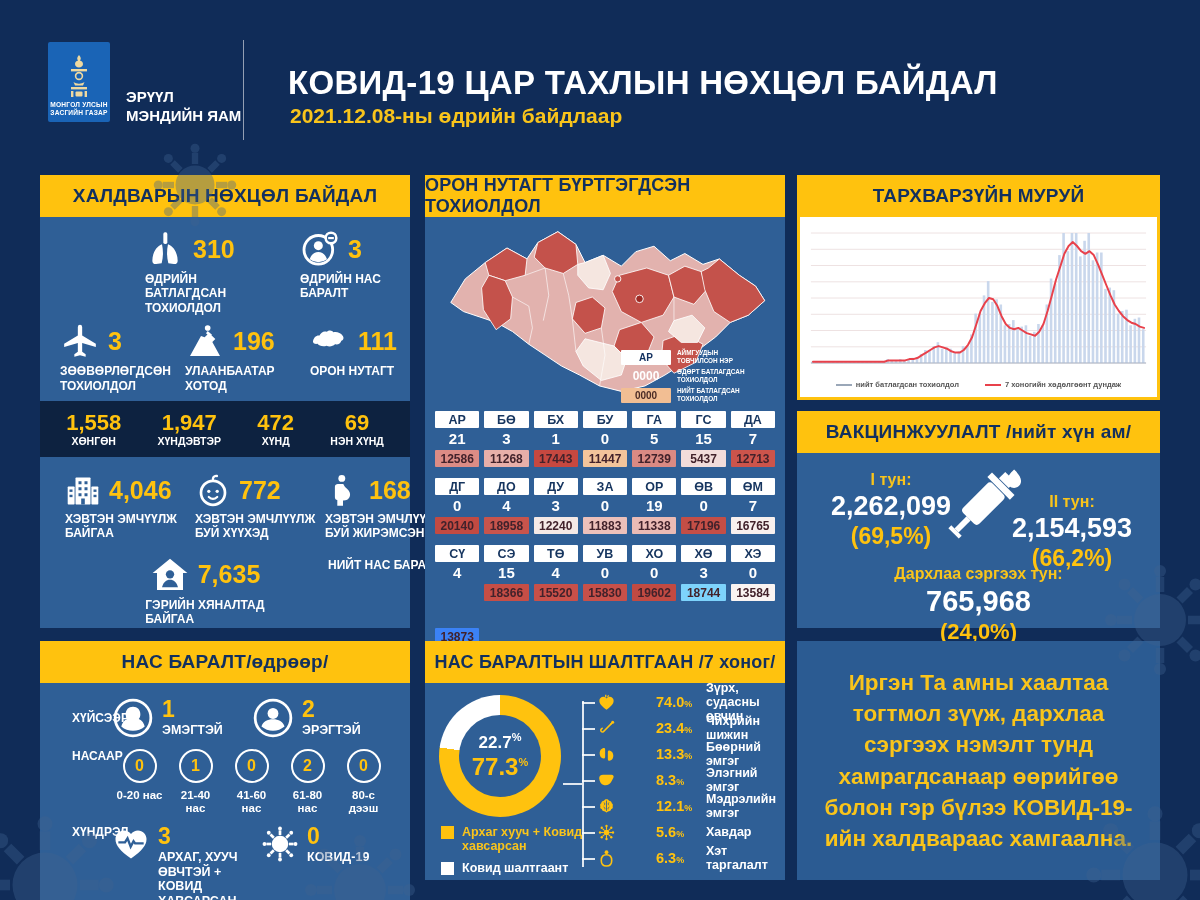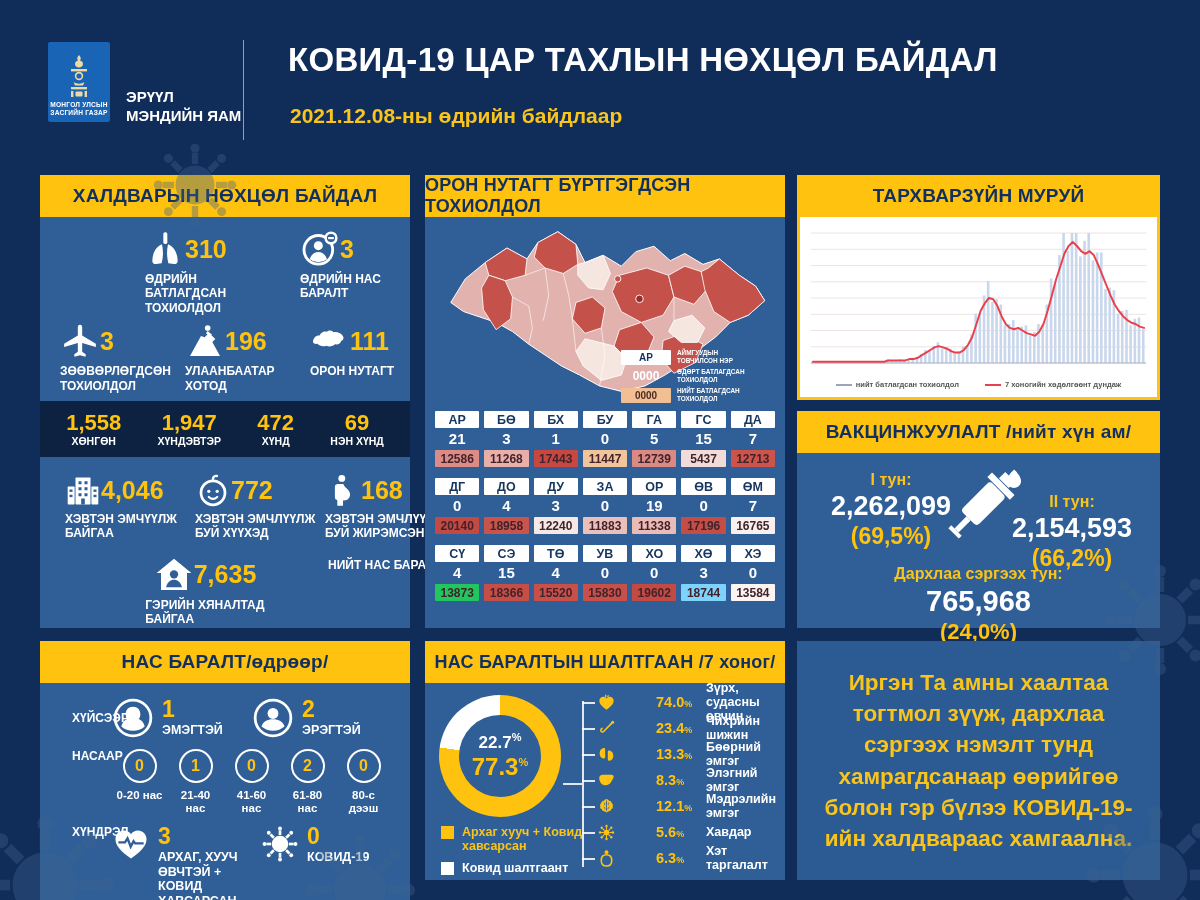--- a/index.html
+++ b/index.html
@@ -11,39 +11,39 @@
   .decor { position:absolute; color:#3F628F; opacity:.38; pointer-events:none; }
   .decor svg { width:100%; height:100%; }
 
   
   .logo-box { position:absolute; left:48px; top:42px; width:62px; height:80px; background:#1A64B6; border-radius:2px;
     display:flex; flex-direction:column; align-items:center; justify-content:flex-end; padding-bottom:5px; }
   .logo-emblem { width:20px; height:42px; margin-bottom:4px; }
   .logo-text { color:#FFFFFF; font-weight:bold; font-size:6.6px; text-align:center; line-height:1.25; letter-spacing:.2px; }
   .ministry { position:absolute; left:126px; top:88px; color:#FFFFFF; font-weight:bold; font-size:15px; line-height:1.25; }
   .hdr-divider { position:absolute; left:243px; top:40px; width:1px; height:100px; background:rgba(255,255,255,.55); }
-  .main-title { position:absolute; left:288px; top:41px; color:#FFFFFF; font-weight:bold; font-size:33px; letter-spacing:.3px; }
+  .main-title { position:absolute; left:288px; top:64px; color:#FFFFFF; font-weight:bold; font-size:33px; letter-spacing:.3px; }
   .sub-title { position:absolute; left:290px; top:104px; color:#F9C41B; font-weight:bold; font-size:21px; }
 
   
   .panel { position:absolute; display:flex; flex-direction:column; }
   .panel-head { height:42px; background:#FFC20E; color:#12305F; font-weight:bold; font-size:19px;
     display:flex; align-items:center; justify-content:center; letter-spacing:.2px; flex:none; }
   .panel-body { flex:1; background:#2F5F96; position:relative; }
 
   .col-left  { left:40px;  width:370px; }
   .col-mid   { left:425px; width:360px; }
   .col-right { left:797px; width:363px; }
   .row-top    { top:175px; height:453px; }
   .row-bottom { top:641px; height:239px; }
 
   
   .stat-row { display:flex; align-items:flex-start; }
   .stat { display:flex; flex-direction:column; flex:none; }
-  .stat-top { display:flex; align-items:center; }
+  .stat-top { display:flex; align-items:center; gap:8px; }
   .stat-icon { color:#FFFFFF; flex:none; display:flex; }
   .stat-icon svg { width:40px; height:40px; }
   .stat-value { color:#FFC20E; font-weight:bold; font-size:25px; }
   .stat-label { color:#FFFFFF; font-weight:bold; font-size:12px; line-height:1.2; margin-top:3px; white-space:pre-line; }
 
   #row1 { padding:12px 0 0 105px; } #row1 .stat { width:110px; margin-right:45px; }
   #row2 { padding:6px 0 0 20px; }  #row2 .stat { width:125px; }
   #severity { margin-top:8px; background:#0D2240; height:56px; display:flex; justify-content:space-around; align-items:center; padding:0 8px; }
   .sev { text-align:center; }
   .sev-value { color:#FFC20E; font-weight:bold; font-size:22px; line-height:1.05; }
@@ -452,21 +452,21 @@
             <div class="tcol">
               <div class="t-abbr">ӨМ</div>
               <div class="t-daily">7</div>
               <div class="t-total" style="background: rgb(248, 240, 238);">16765</div>
             </div>
           </div>
           <div class="tgroup">
             <div class="tcol">
               <div class="t-abbr">СҮ</div>
               <div class="t-daily">4</div>
-              <div class="t-total" style="background: #22c55e;">13873</div>
+              <div class="t-total" style="background: #3b82f6; margin-top: 44px;">13873</div>
             </div>
             <div class="tcol">
               <div class="t-abbr">СЭ</div>
               <div class="t-daily">15</div>
               <div class="t-total" style="background: rgb(198, 78, 70);">18366</div>
             </div>
             <div class="tcol">
               <div class="t-abbr">ТӨ</div>
               <div class="t-daily">4</div>
               <div class="t-total" style="background: rgb(201, 80, 73);">15520</div>

